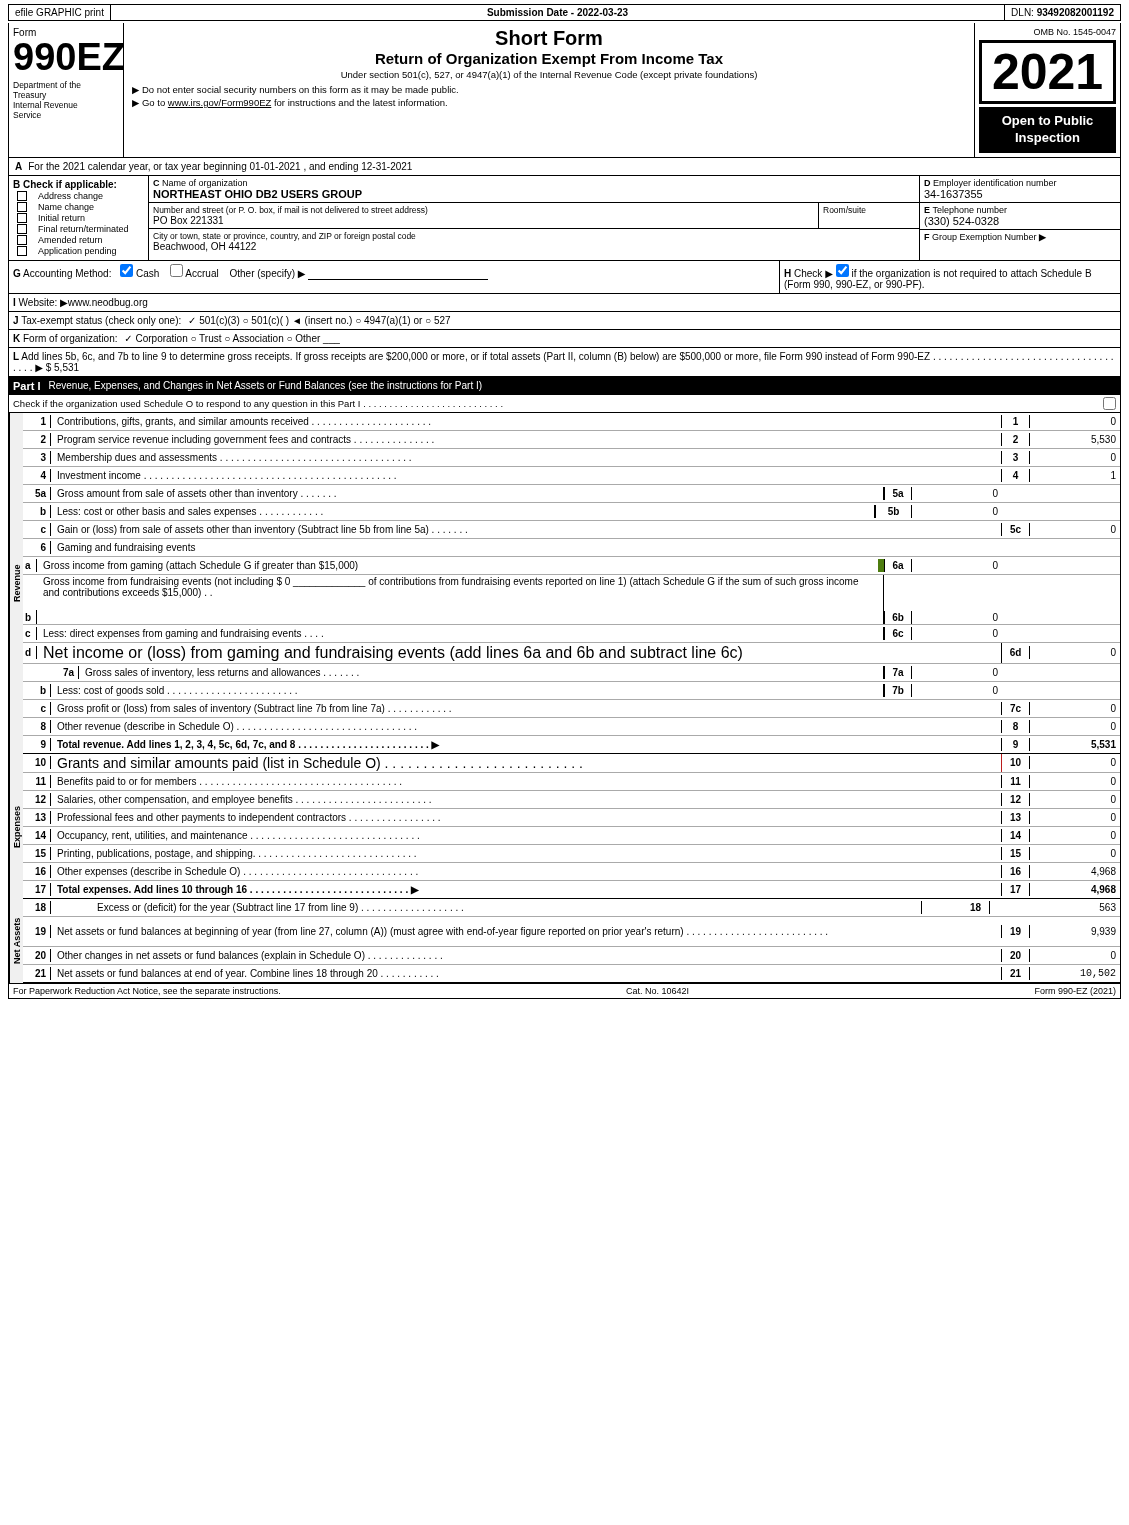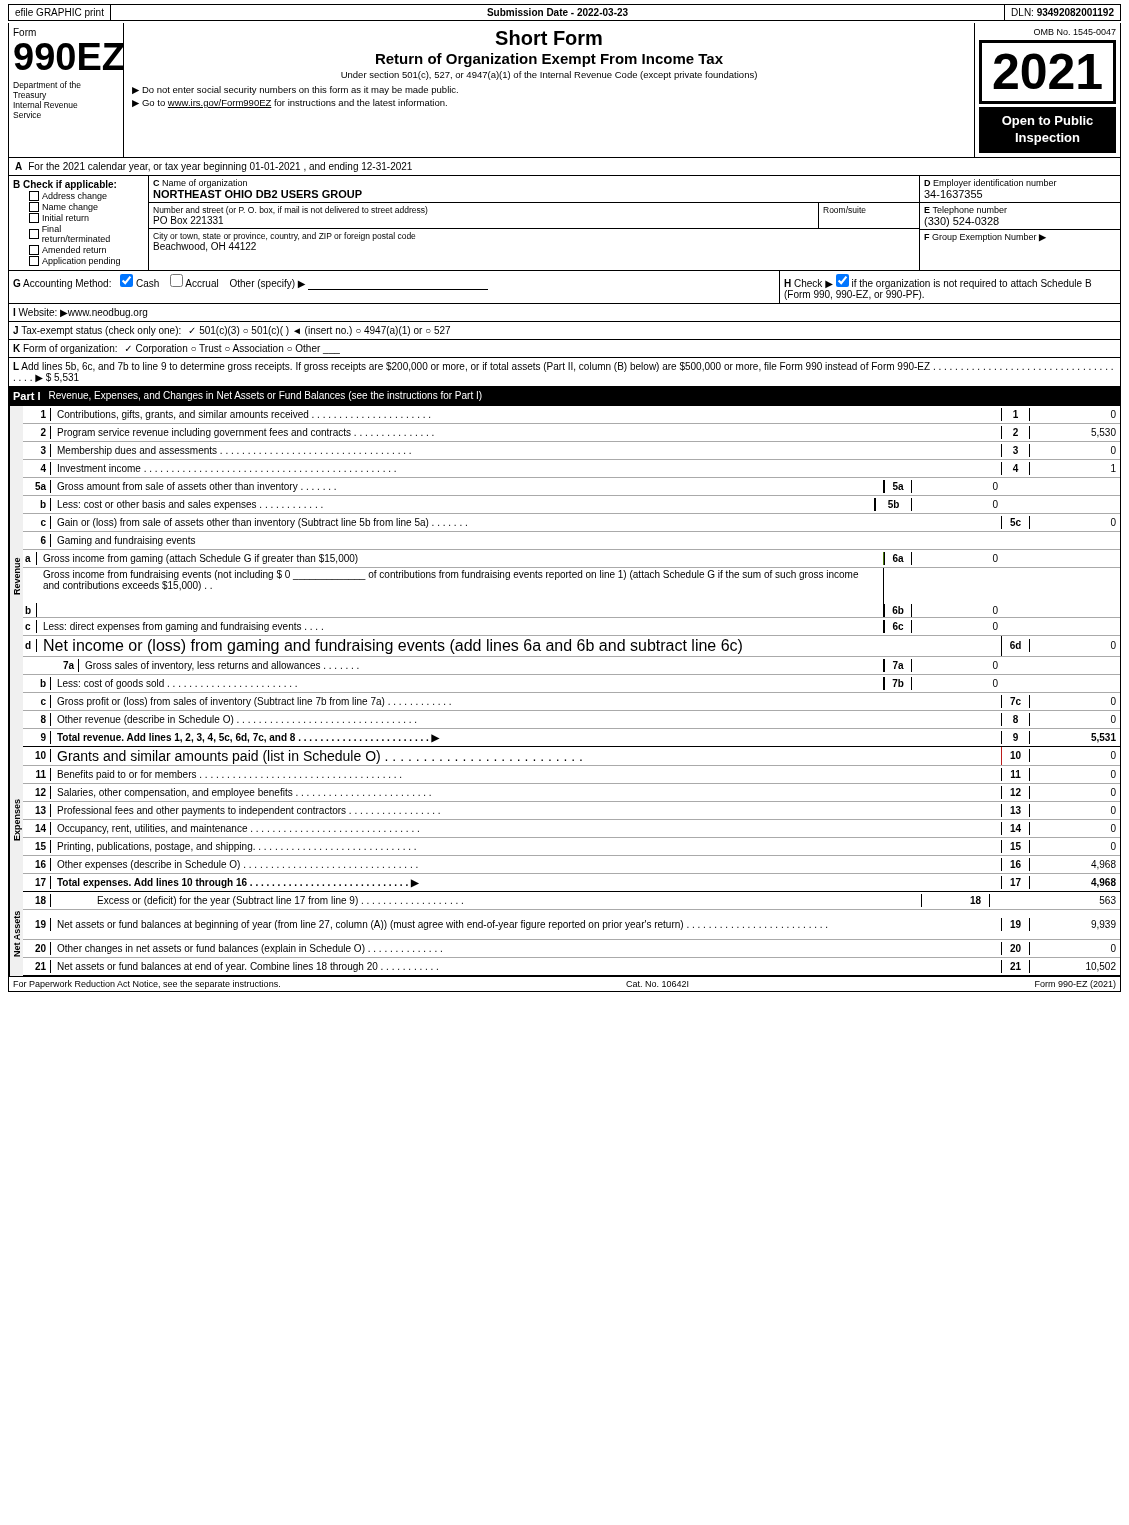--- a/index.html
+++ b/index.html
@@ -5,21 +5,21 @@
     * { box-sizing: border-box; margin: 0; padding: 0; }
     body { font-family: Arial, sans-serif; font-size: 11px; background: white; color: black; width: 1129px; }
     
     .page { width: 1129px; padding: 4px 8px; }
     
     
     .top-bar { display: flex; border: 1px solid black; margin-bottom: 2px; }
     .top-bar-section { padding: 2px 6px; border-right: 1px solid black; font-size: 10px; }
     .top-bar-section:last-child { border-right: none; }
     
-    .checkbox-item { display: flex; align-items: center; gap: 3px; margin: 1px 16px; font-size: 9px; }
+    .checkbox-item { display: flex; align-items: center; gap: 11px; margin: 1px 4px; font-size: 9px; }
     .checkbox { width: 10px; height: 10px; border: 1px solid black; display: inline-block; }
     
     .bold { font-weight: bold; text-align: center; }
   </style>
 </head>
 <body>
 
 <div class="page">
 
   <div class="top-bar">
@@ -181,20 +181,24 @@
   </div>
 
   <div style="background:black; color:white; display:flex; padding:2px 4px; border:1px solid black; border-top:none;">
     <span style="font-weight:bold; margin-right:8px; font-size:11px;">Part I</span>
     <span style="font-size:10px;">
       <span>Revenue, Expenses, and Changes in Net Assets or Fund Balances</span> <span>(see the instructions for Part I)</span>
     </span>
     <span style="margin-left:auto;"></span>
   </div>
 
+  <div style="border:1px solid black; border-top:none; border-bottom:none; padding:2px 4px; font-size:9.5px; display:flex; align-items:center; justify-content:space-between;">
+    <span>Check if the organization used Schedule O to respond to any question in this Part I . . . . . . . . . . . . . . . . . . . . . . . . . . .</span>
+    <input type="checkbox" style="">
+  </div>
 
   <div style="display:flex; border:1px solid black; border-bottom:none;">
     <div style="writing-mode:vertical-rl; transform:rotate(180deg); font-size:9px; font-weight:bold; border-right:1px solid black; display:flex; align-items:center; justify-content:center; padding:4px 2px; width:14px; background:#f0f0f0;">Revenue</div>
     <div style="flex:1;">
 
       <div style="display:flex; border-bottom:1px solid #aaa; min-height:18px; align-items:center;">
         <div style="width:28px; padding:1px 4px; border-right:1px solid black; font-size:10px; font-weight:bold; text-align:right;">1</div>
         <div style="flex:1; padding:1px 6px; border-right:1px solid black; font-size:10px;">Contributions, gifts, grants, and similar amounts received . . . . . . . . . . . . . . . . . . . . . .</div>
         <div style="width:28px; padding:1px 4px; border-right:1px solid black; font-size:10px; font-weight:bold; text-align:center;">1</div>
         <div style="width:90px; padding:1px 4px; font-size:10px; text-align:right;">0</div>
@@ -243,21 +247,21 @@
         <div style="width:90px; padding:1px 4px; font-size:10px; text-align:right;">0</div>
       </div>
 
       <div style="display:flex; border-bottom:1px solid #aaa; min-height:18px; align-items:center;">
         <div style="width:28px; padding:1px 4px; border-right:1px solid black; font-size:10px; font-weight:bold; text-align:right;">6</div>
         <div style="flex:1; padding:1px 6px; font-size:10px;">Gaming and fundraising events</div>
       </div>
 
       <div style="display:flex; border-bottom:1px solid #aaa; min-height:18px; align-items:center;">
         <div style="width:14px; padding:1px 2px; font-size:10px; font-weight:bold; border-right:1px solid black;">a</div>
-        <div style="flex:1; padding:1px 6px; border-right:1px solid #4d7c0f; font-size:10px;">Gross income from gaming (attach Schedule G if greater than $15,000)</div>
+        <div style="flex:1; padding:1px 6px; border-right:6px solid #4d7c0f; font-size:10px;">Gross income from gaming (attach Schedule G if greater than $15,000)</div>
         <div style="width:28px; padding:1px 4px; border-right:1px solid black; border-left:1px solid black; font-size:10px; font-weight:bold; text-align:center;">6a</div>
         <div style="width:90px; padding:1px 4px; font-size:10px; text-align:right;">0</div>
         <div style="width:28px; border-left:1px solid black;"></div>
         <div style="width:90px;"></div>
       </div>
 
       <div style="display:flex; border-bottom:1px solid #aaa; min-height:50px; align-items:flex-end;">
         <div style="width:14px; padding:1px 2px; font-size:10px; font-weight:bold; border-right:1px solid black; height:100%; display:flex; align-items:flex-start; padding-top:2px;">b</div>
         <div style="flex:1; padding:1px 6px; border-right:1px solid black; font-size:10px; align-self:stretch; display:flex; flex-direction:column; justify-content:flex-start;">
           <span>Gross income from fundraising events (not including $ 0 _____________ of contributions from fundraising events reported on line 1) (attach Schedule G if the sum of such gross income and contributions exceeds $15,000)  .  .</span>
@@ -399,21 +403,21 @@
       <div style="display:flex; border-bottom:1px solid #aaa; min-height:18px; align-items:center;">
         <div style="width:28px; padding:1px 4px; border-right:1px solid black; font-size:10px; font-weight:bold; text-align:right;">20</div>
         <div style="flex:1; padding:1px 6px; border-right:1px solid black; font-size:10px;">Other changes in net assets or fund balances (explain in Schedule O) . . . . . . . . . . . . . .</div>
         <div style="width:28px; padding:1px 4px; border-right:1px solid black; font-size:10px; font-weight:bold; text-align:center;">20</div>
         <div style="width:90px; padding:1px 4px; font-size:10px; text-align:right;">0</div>
       </div>
       <div style="display:flex; border-bottom:1px solid black; min-height:18px; align-items:center;">
         <div style="width:28px; padding:1px 4px; border-right:1px solid black; font-size:10px; font-weight:bold; text-align:right;">21</div>
         <div style="flex:1; padding:1px 6px; border-right:1px solid black; font-size:10px;">Net assets or fund balances at end of year. Combine lines 18 through 20 . . . . . . . . . . .</div>
         <div style="width:28px; padding:1px 4px; border-right:1px solid black; font-size:10px; font-weight:bold; text-align:center;">21</div>
-        <div style="width:90px; padding:1px 4px; font-size:10px; text-align:right;">10,502</div>
+        <div style="width:90px; padding:1px 4px; font-size:10px; text-align:right;font-family:Liberation Mono, monospace;">10,502</div>
       </div>
     </div>
   </div>
 
   <div style="border:1px solid black; border-top:none; padding:2px 4px; font-size:9px; display:flex; justify-content:space-between;">
     <span>For Paperwork Reduction Act Notice, see the separate instructions.</span>
     <span>Cat. No. 10642I</span>
     <span>Form 990-EZ (2021)</span>
   </div>
 

